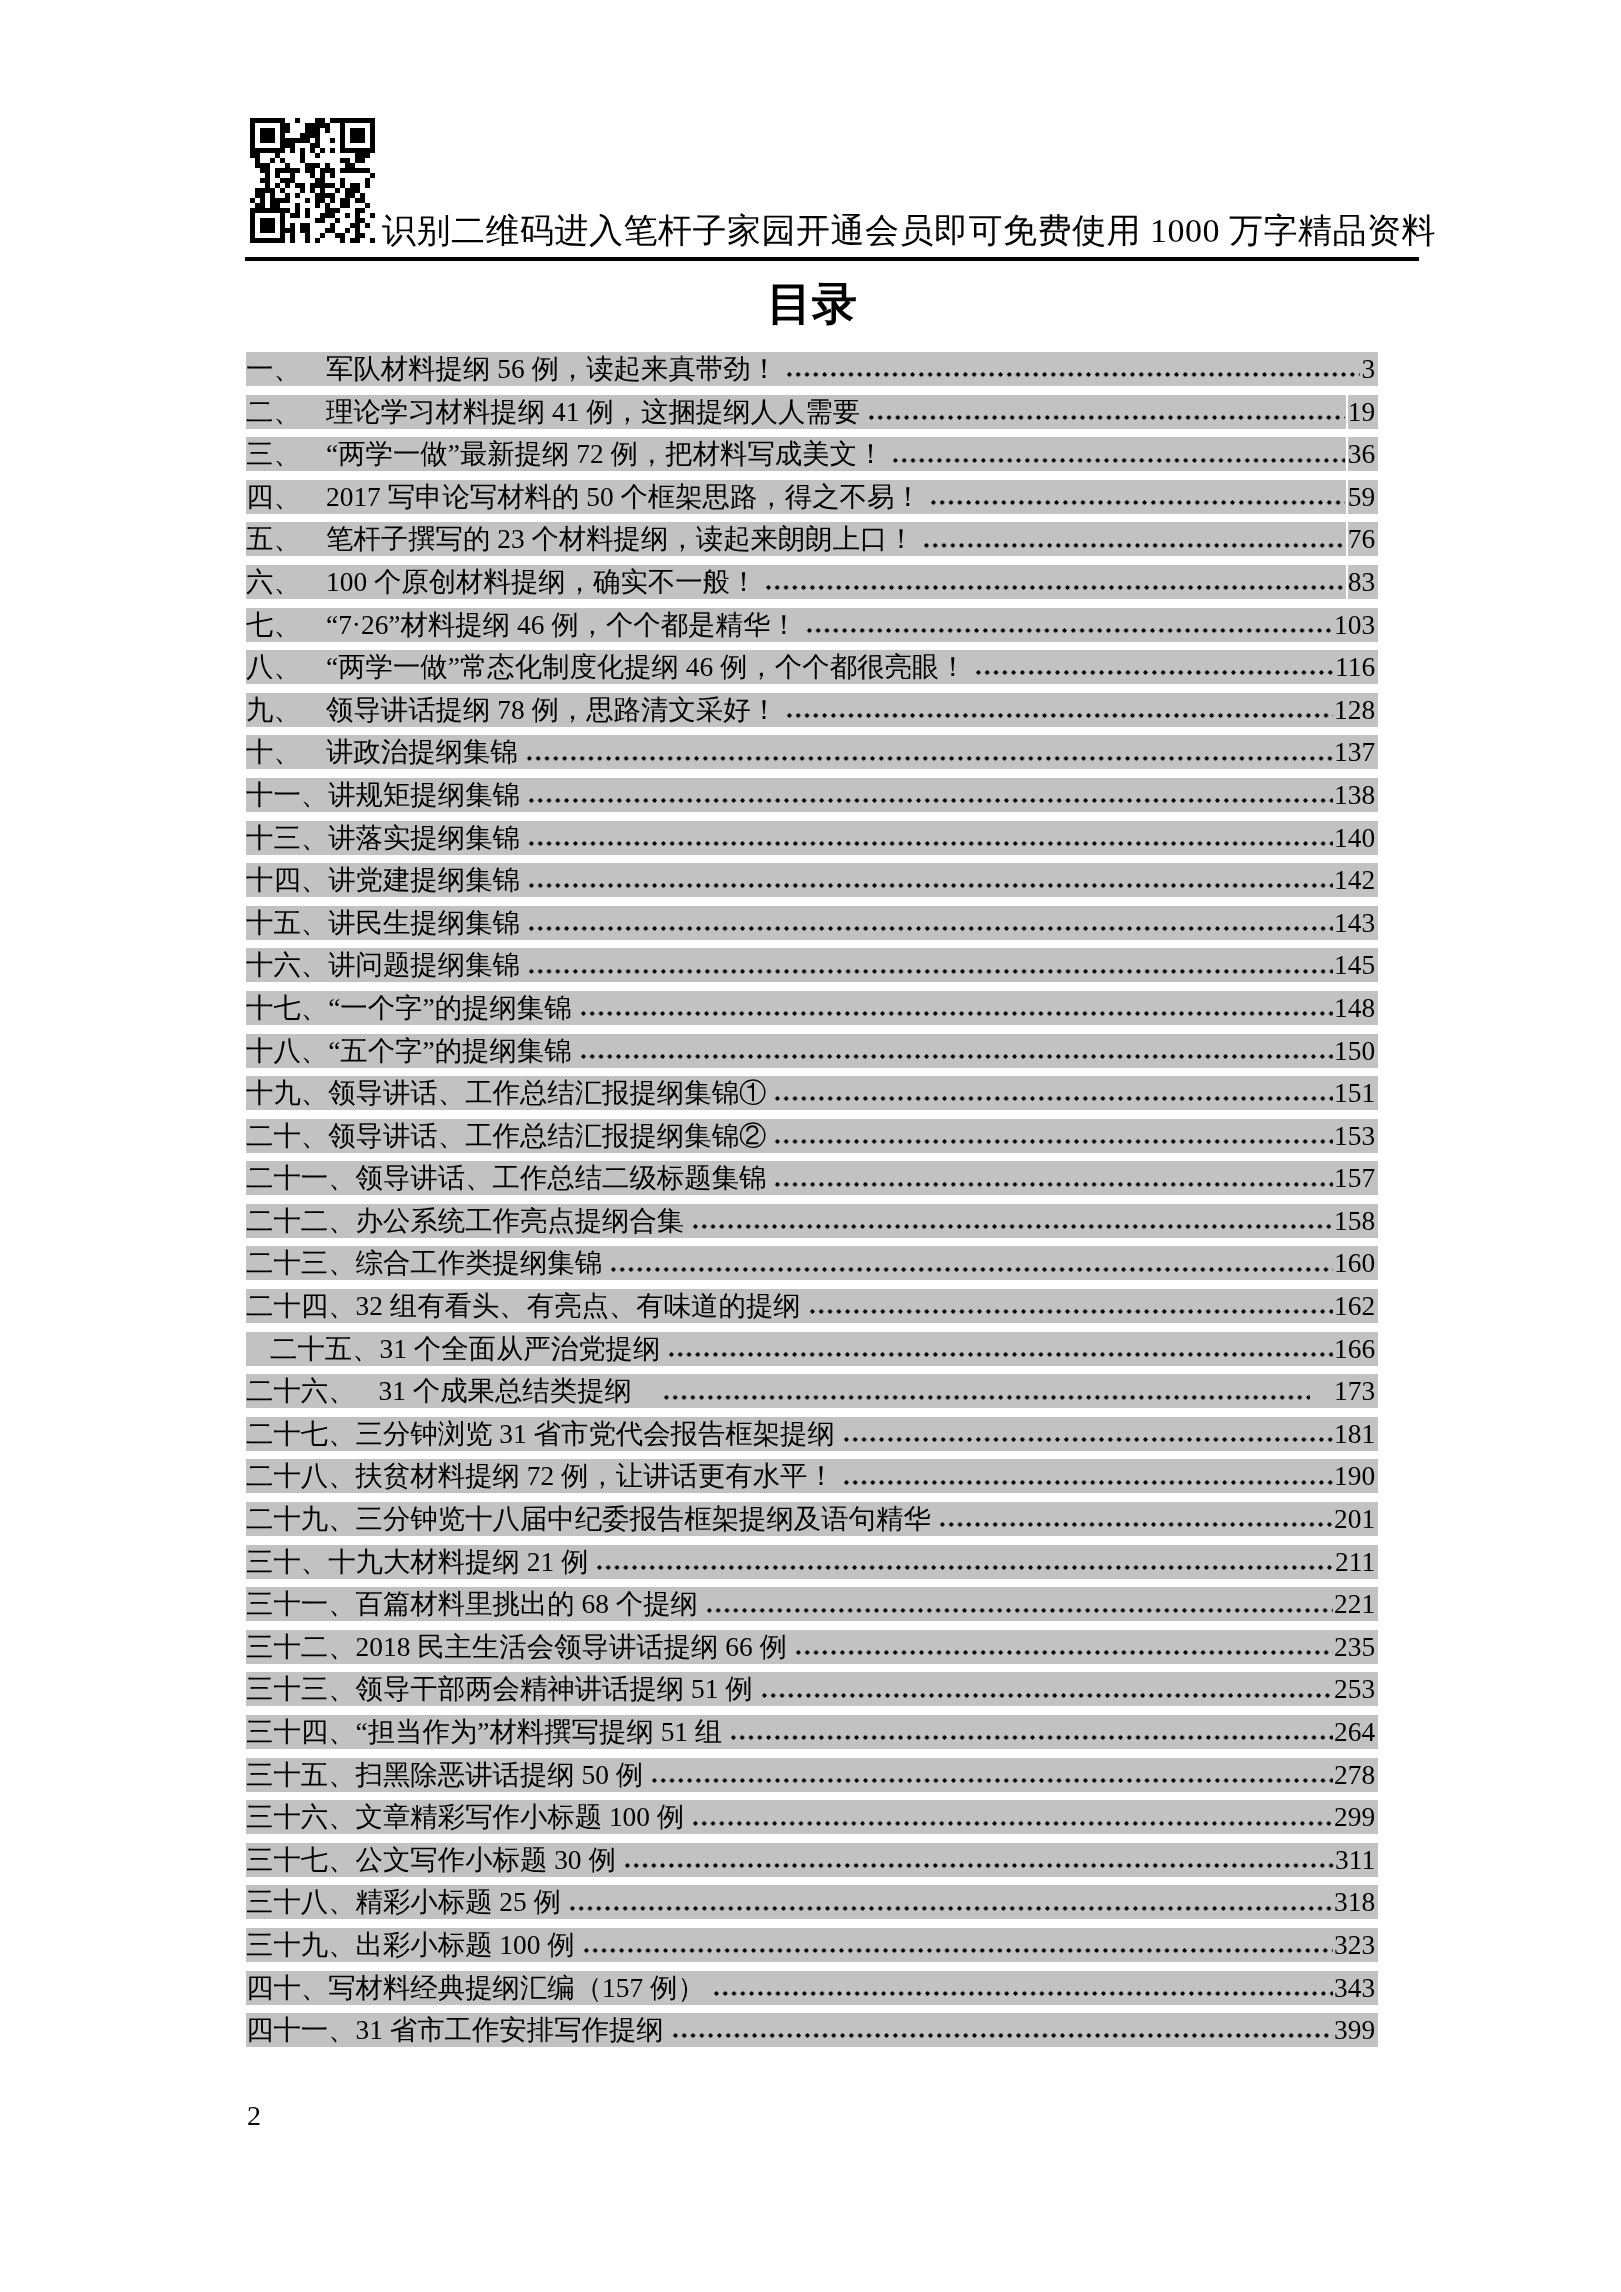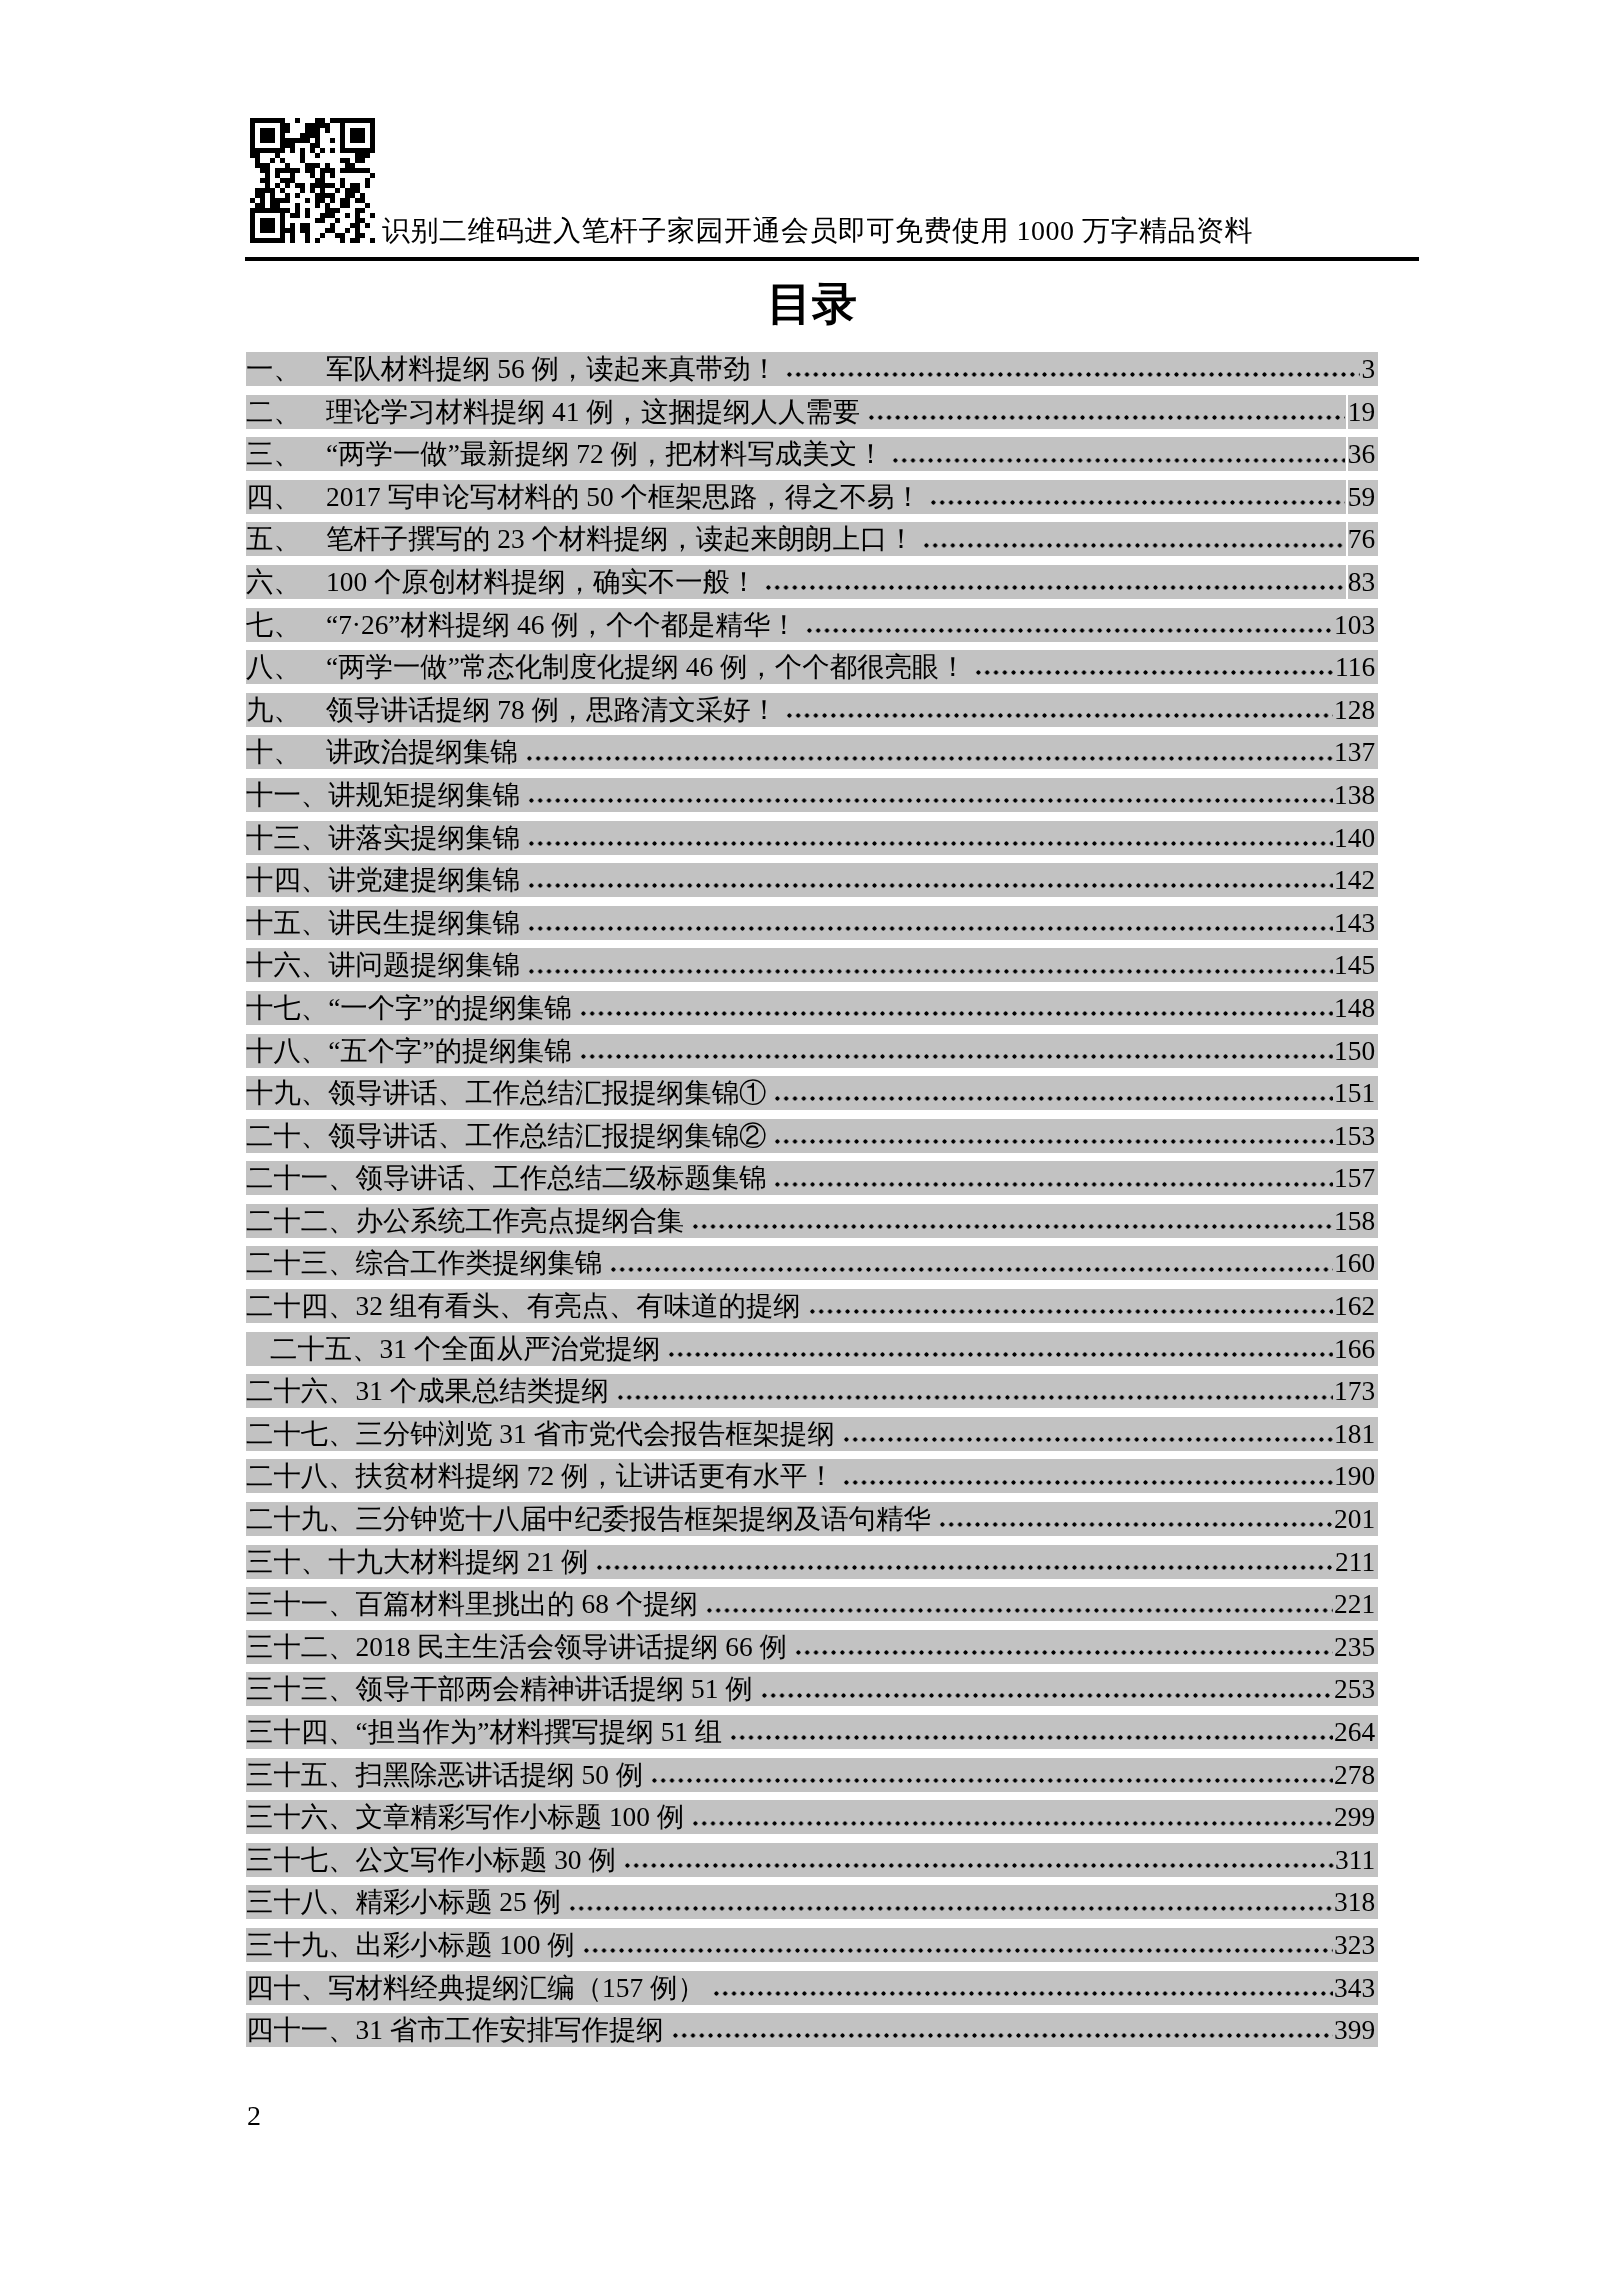--- a/index.html
+++ b/index.html
@@ -10,21 +10,21 @@
     font-family:"Liberation Serif","DejaVu Serif",serif;
     color:#000;
     overflow:hidden;
   }
   .page { position:absolute; inset:0; }
 
   
   .qr { position:absolute; left:250px; top:118px; width:125px; height:125px; }
   .header-text {
     position:absolute; left:382px; top:209px;
-    font-size:28px; line-height:44px; white-space:nowrap;
+    font-size:34px; line-height:44px; white-space:nowrap;
     letter-spacing:0.5px;
   }
   .rule { position:absolute; left:245px; top:257px; width:1174px; height:3.9px; background:#000; }
 
   
   .doc-title {
     position:absolute; left:246px; top:277px; width:1132px;
     text-align:center;
     font-family:"Liberation Sans","DejaVu Sans",sans-serif;
     font-weight:bold; font-size:45px; line-height:53px;
@@ -426,21 +426,21 @@
         <span class="title">32 组有看头、有亮点、有味道的提纲</span>
         <span class="leader"></span>
         <span class="pagenum">162</span>
       </div>
       <div class="toc-row" style="background: rgb(194, 194, 194); padding-left: 24px;">
         <span class="num">二十五、</span>
         <span class="title">31 个全面从严治党提纲</span>
         <span class="leader"></span>
         <span class="pagenum">166</span>
       </div>
-      <div class="toc-row" style="background: rgb(194, 194, 194);">
+      <div class="toc-row" style="background: rgb(194, 194, 194); gap: 23px;">
         <span class="num">二十六、</span>
         <span class="title">31 个成果总结类提纲</span>
         <span class="leader"></span>
         <span class="pagenum">173</span>
       </div>
       <div class="toc-row" style="background: rgb(194, 194, 194);">
         <span class="num">二十七、</span>
         <span class="title">三分钟浏览 31 省市党代会报告框架提纲</span>
         <span class="leader"></span>
         <span class="pagenum">181</span>

